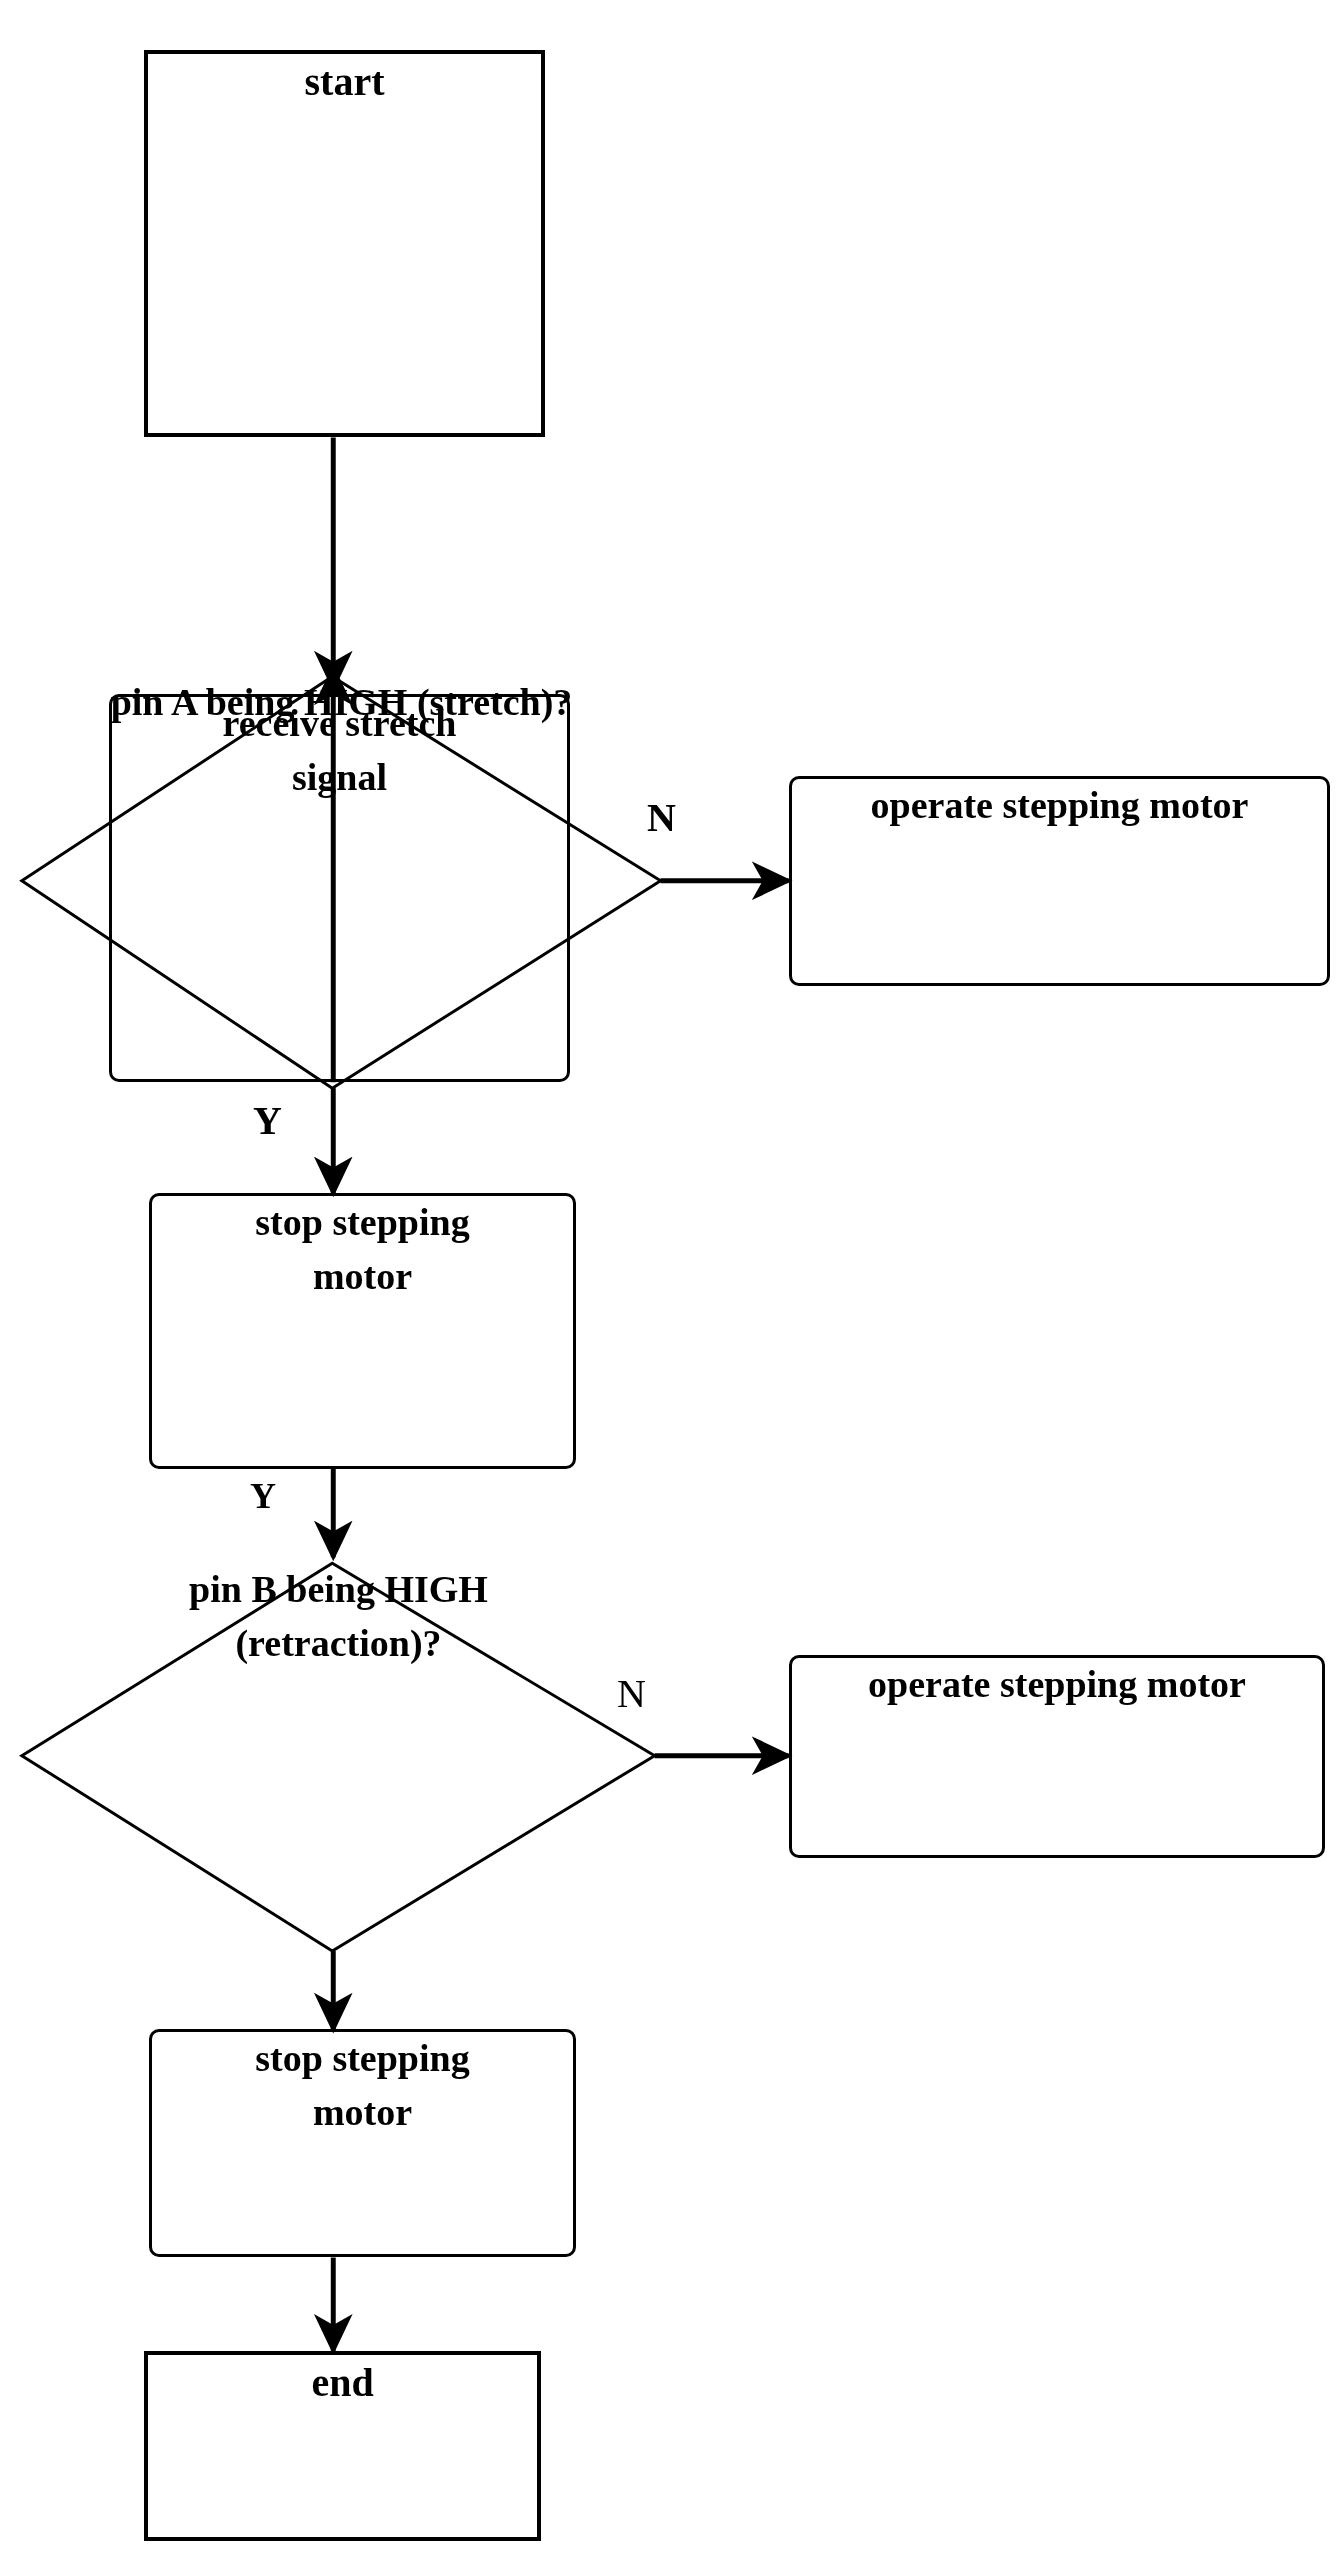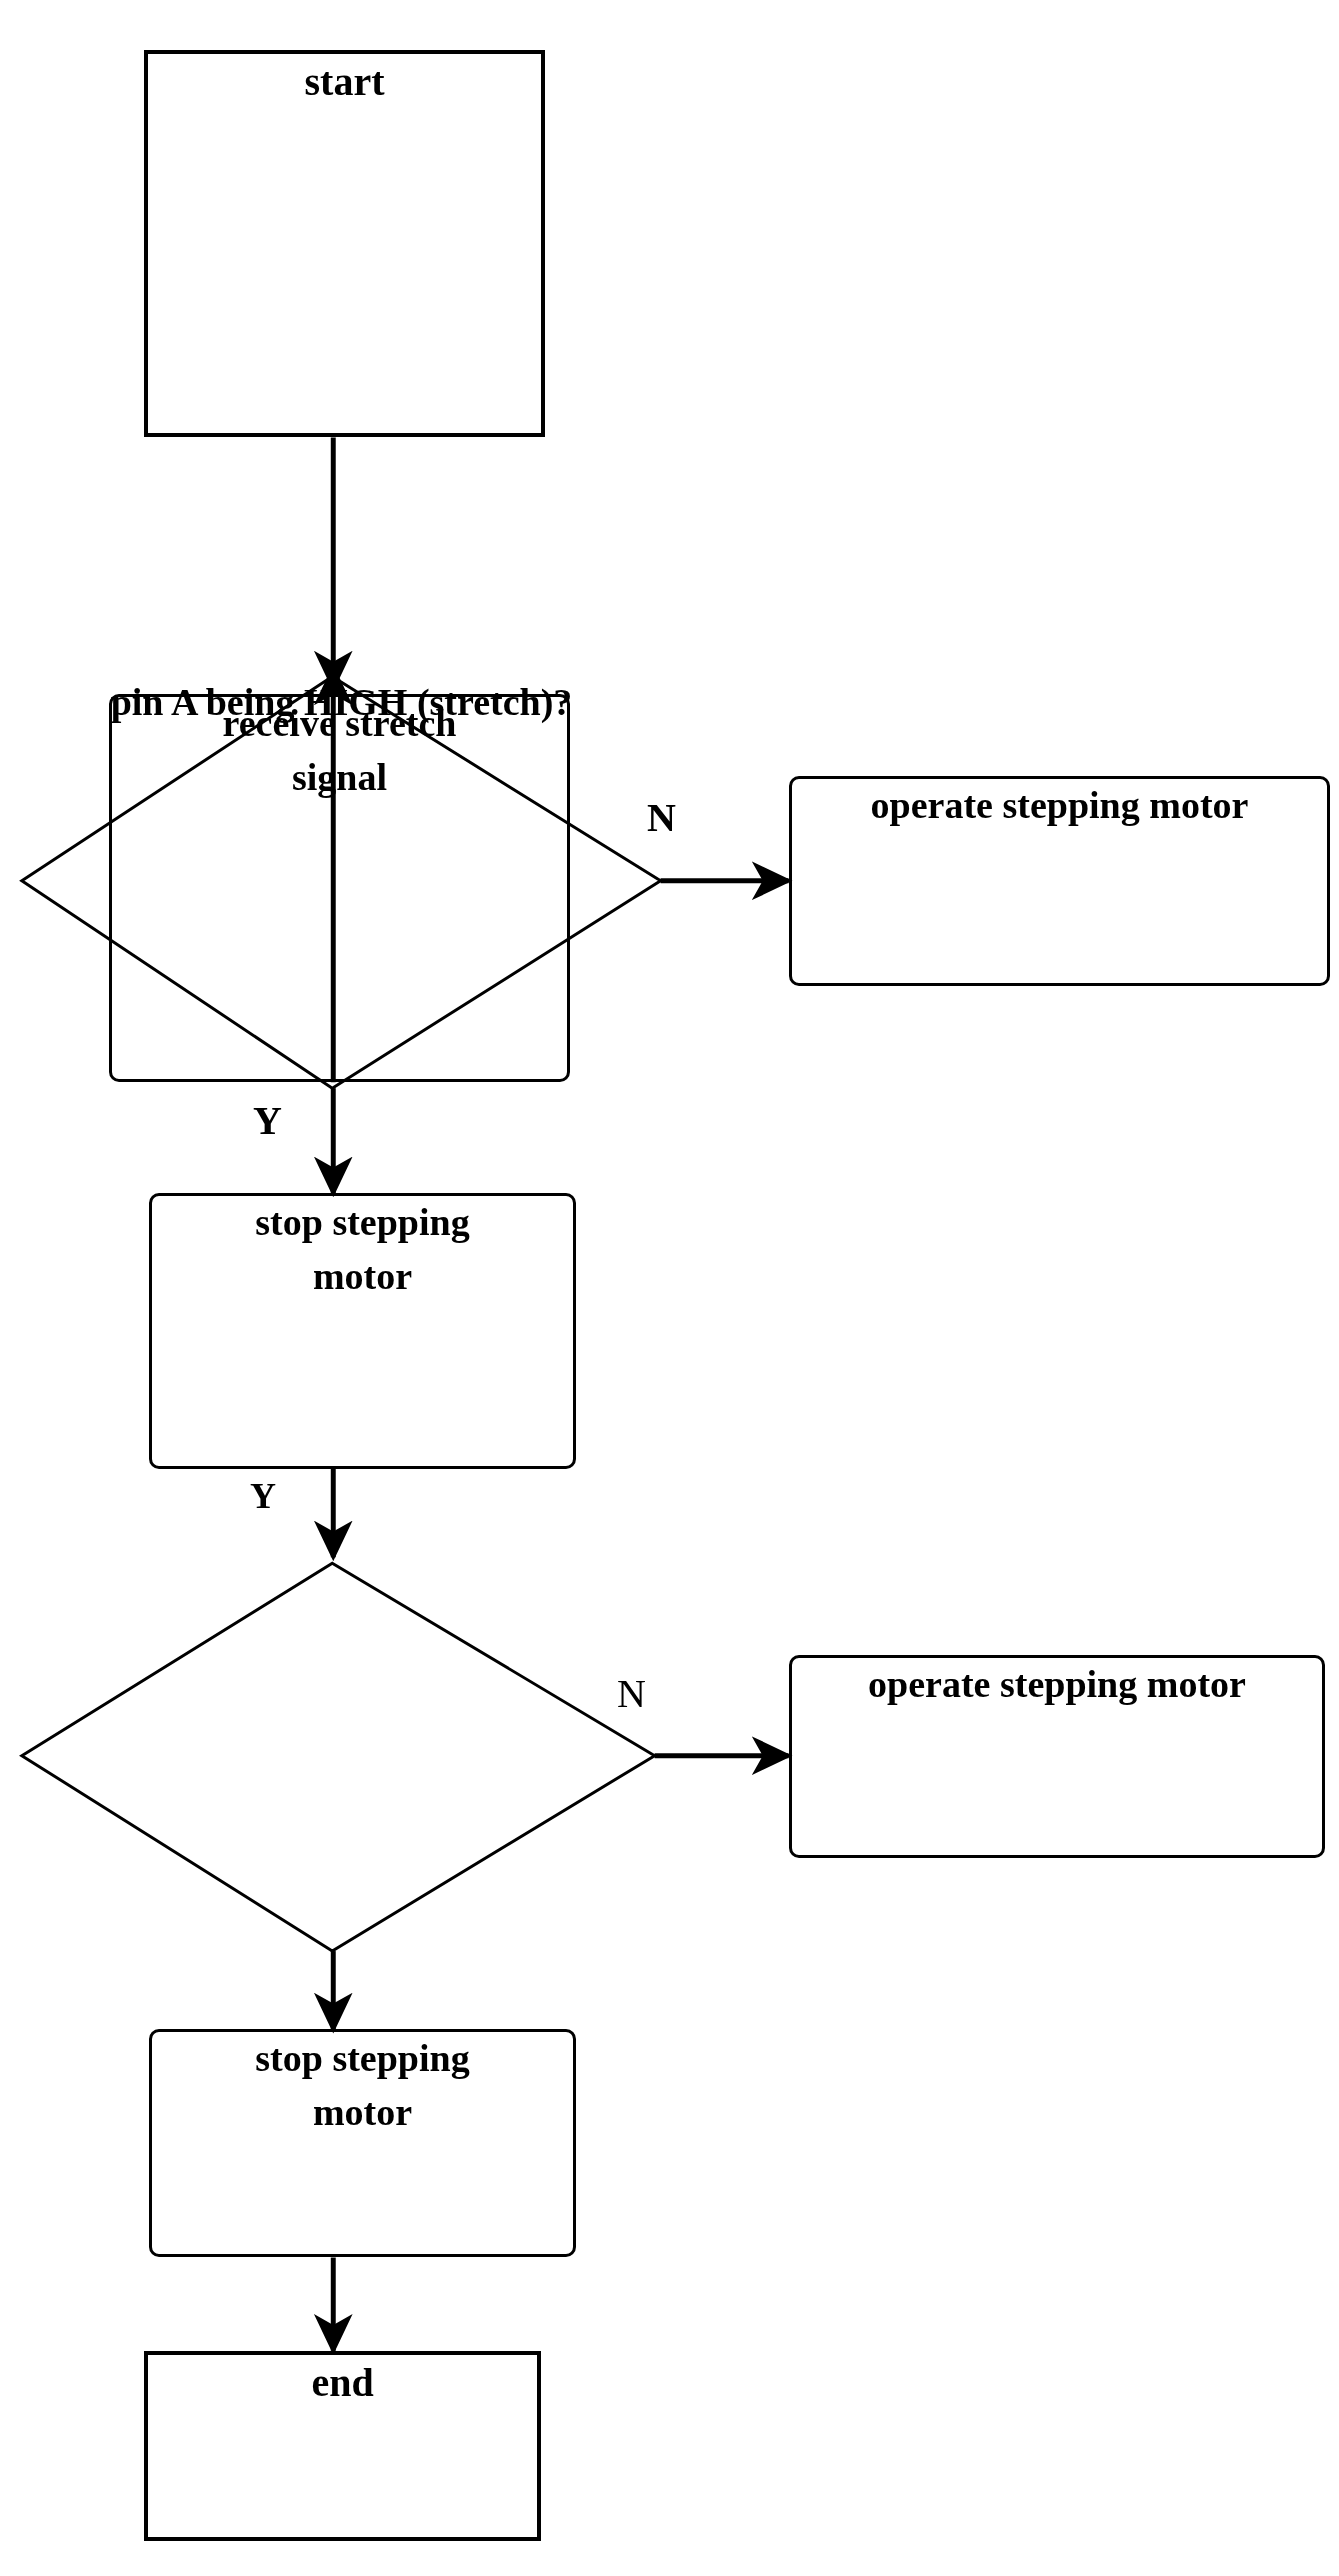--- a/index.html
+++ b/index.html
@@ -125,20 +125,23 @@
   </div>
 
   <div class="node node-process" style="left:789px; top:776px; width:541px; height:210px;">
     <span style="display:block; max-width:417px;">operate stepping motor</span>
   </div>
 
   <div class="node node-process" style="left:149px; top:1193px; width:427px; height:276px;">
     <span style="display:block; max-width:317px;">stop stepping motor</span>
   </div>
 
+  <div class="node node-decision" style="left:22px; top:1563px; width:633px; height:388px;">
+    <span class="dtext" style="max-width:476px;">pin B being HIGH (retraction)?</span>
+  </div>
 
   <div class="node node-process" style="left:789px; top:1655px; width:536px; height:203px;">
     <span style="display:block; max-width:417px;">operate stepping motor</span>
   </div>
 
   <div class="node node-process" style="left:149px; top:2029px; width:427px; height:228px;">
     <span style="display:block; max-width:317px;">stop stepping motor</span>
   </div>
 
   <div class="node node-terminal" style="left:144px; top:2351px; width:397px; height:190px;">

